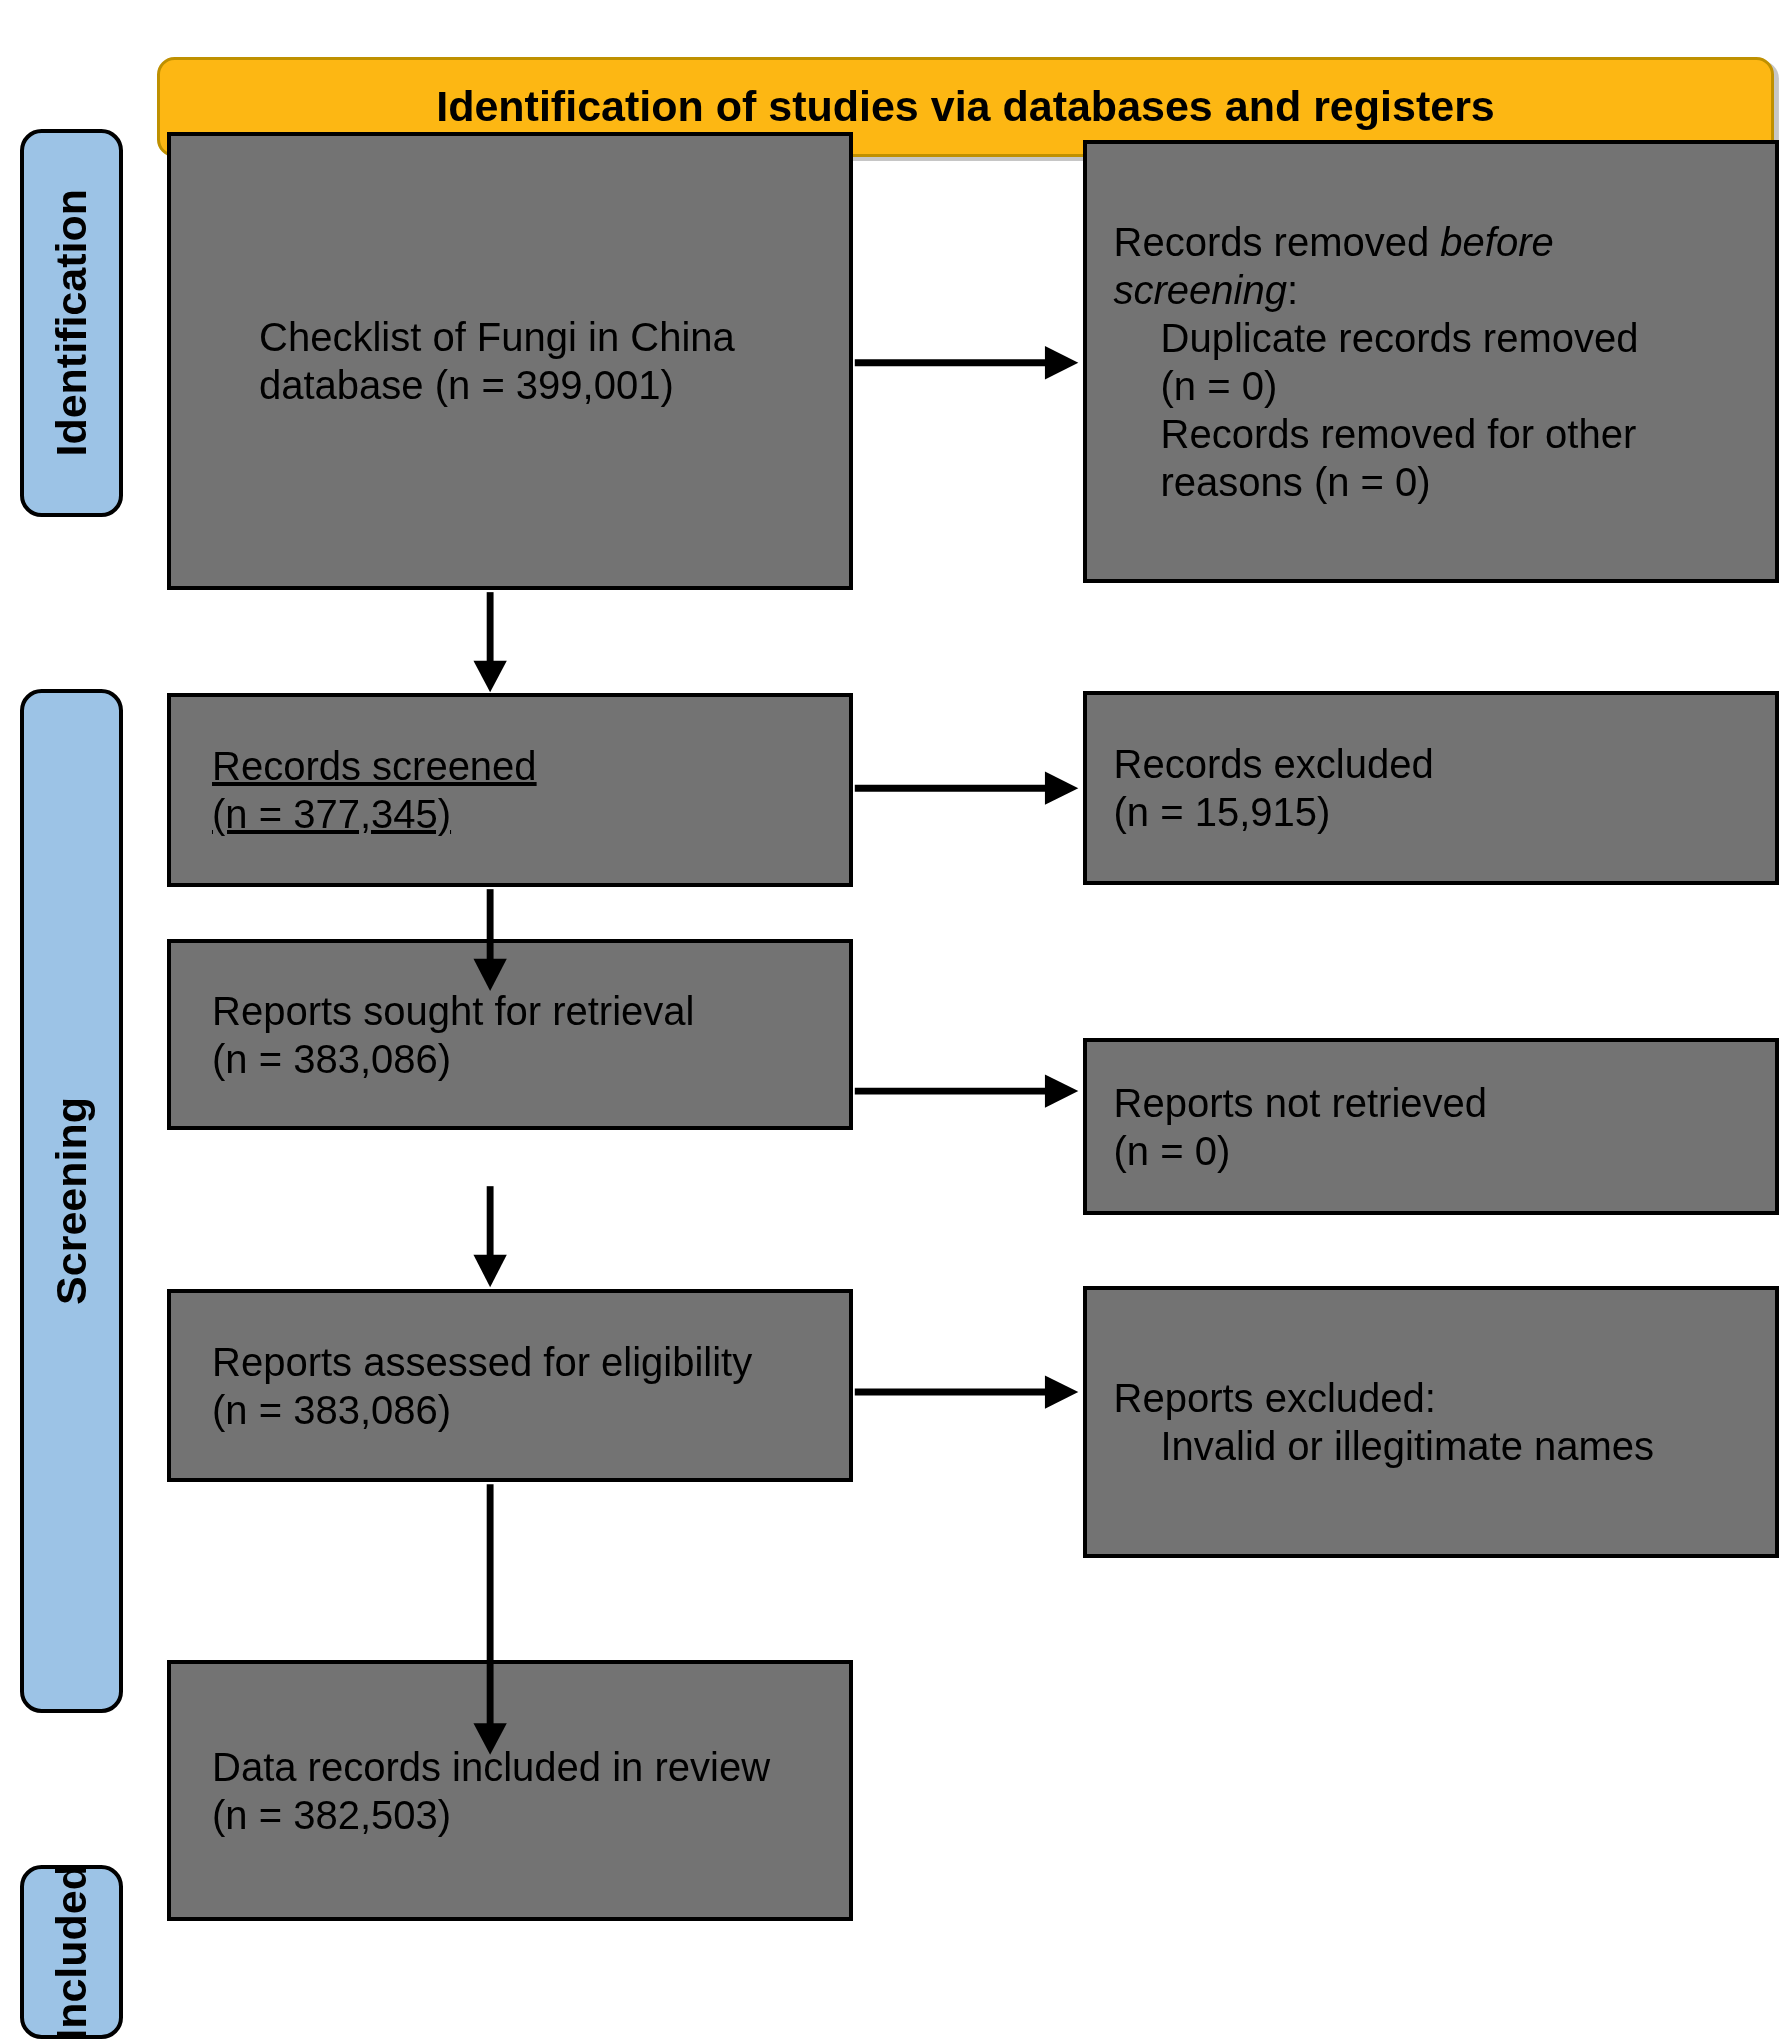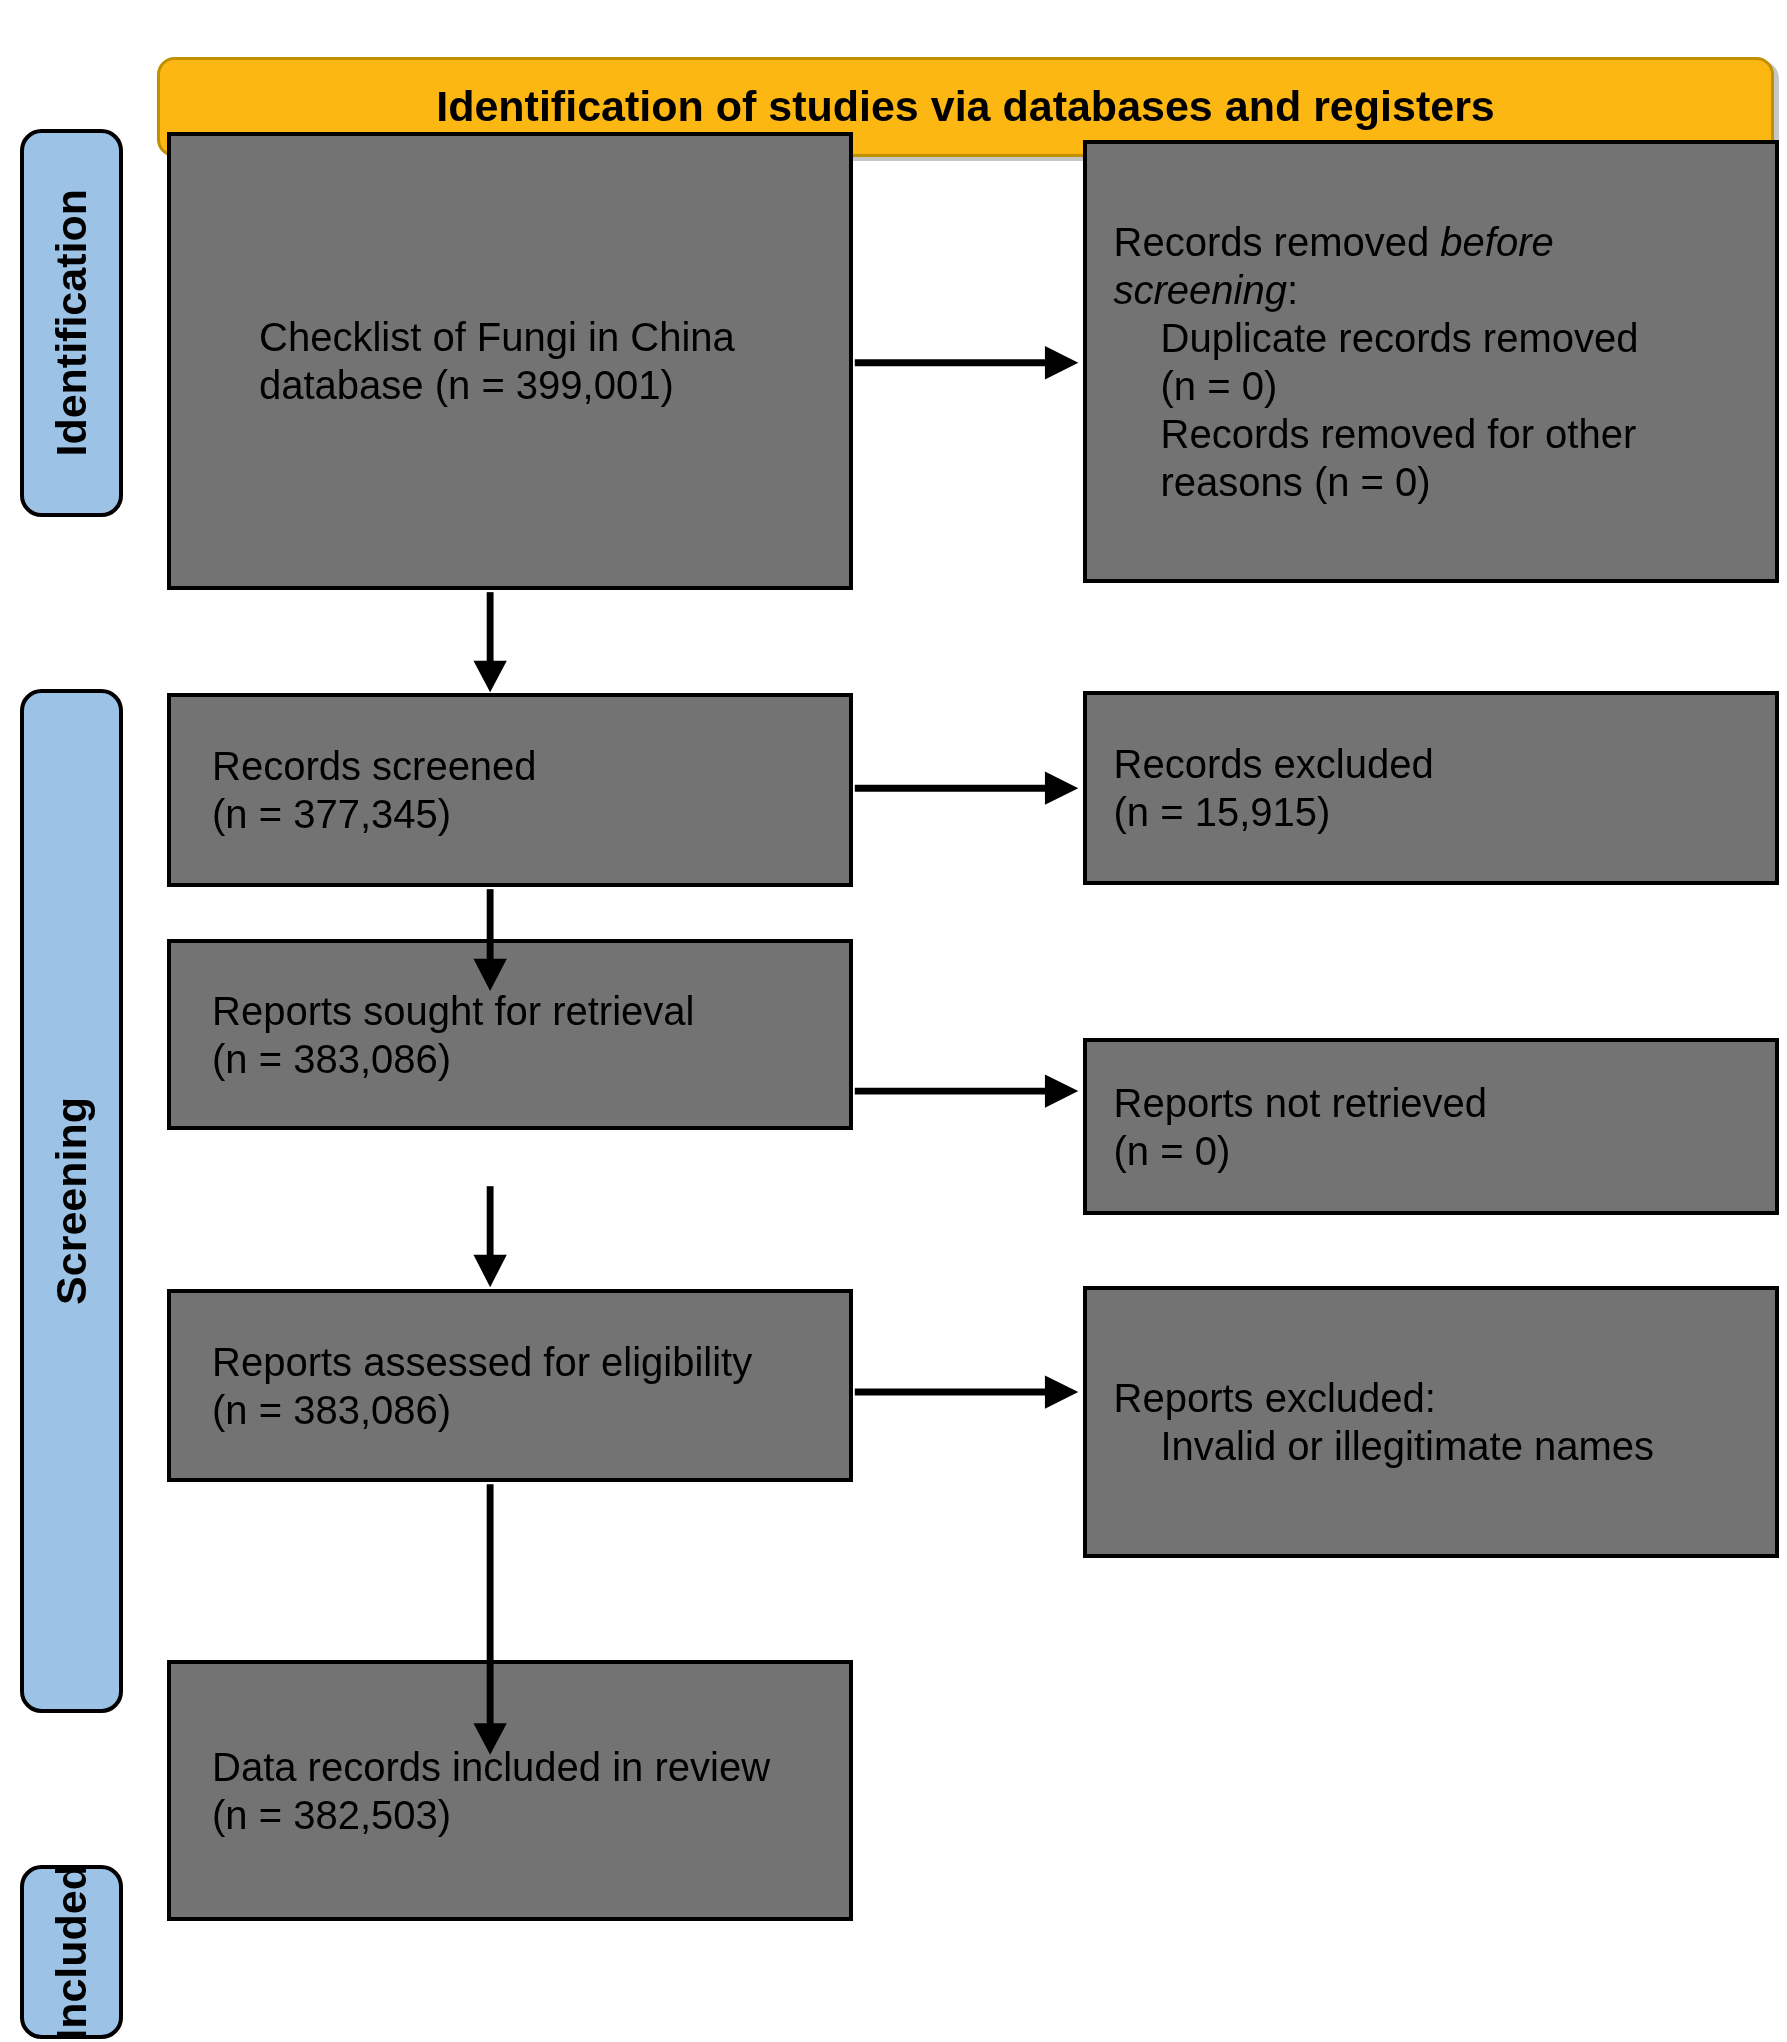--- a/index.html
+++ b/index.html
@@ -58,21 +58,21 @@
     border:4.9px solid var(--line);
     display:flex; flex-direction:column; justify-content:center;
     font-size:40px; line-height:1.2;
   }
   .box .line{ white-space:nowrap; }
   .box .indent{ padding-left:47px; }
   .col-left{ left:167px; width:686px; padding-left:41px; padding-right:15.7px; }
   .col-right{ left:1083px; width:696px; padding-left:26.5px; padding-right:15.7px; }
   .b1{ top:132px; height:458px; }
   .b2{ top:140px; height:443px; }
-  .b3{ top:693px; height:194px; }
+  .b3{ top:693px; height:194px;text-decoration:underline; }
   .b4{ top:691px; height:194px; }
   .b5{ top:939px; height:191px; }
   .b6{ top:1038px; height:177px; }
   .b7{ top:1289px; height:193px; }
   .b8{ top:1286px; height:272px; }
   .b9{ top:1660px; height:261px; }
   .it{ font-style:italic; }
   
   .arrows{
     position:absolute; left:0; top:0;

